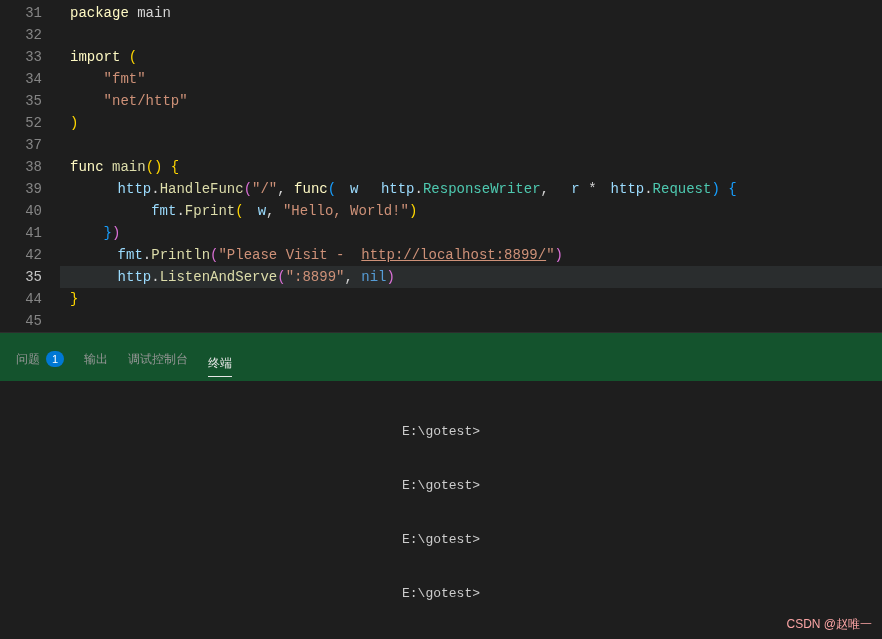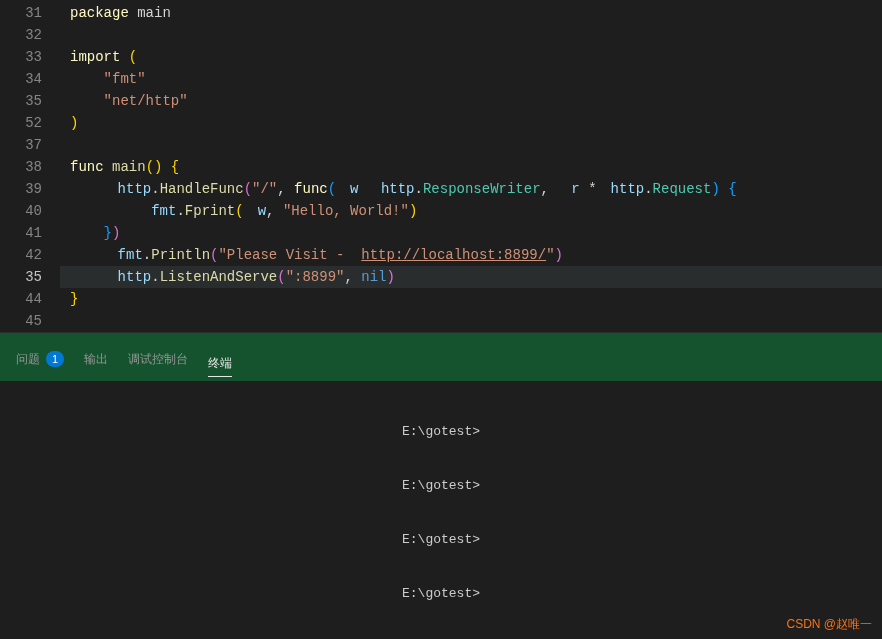--- a/index.html
+++ b/index.html
@@ -107,21 +107,21 @@
     white-space: pre;
     overflow: hidden;
     text-align: center;
   }
   .watermark {
     position: absolute;
     right: 10px;
     bottom: 6px;
     font-size: 12px;
     font-family: "Microsoft YaHei", sans-serif;
-    color: #f97316;
+    color: #fca5a5;
   }
 </style>
 </head>
 <body>
 
 <div class="editor-area">
   <div class="gutter">
     <div class="ln">31</div>
     <div class="ln">32</div>
     <div class="ln">33</div>

